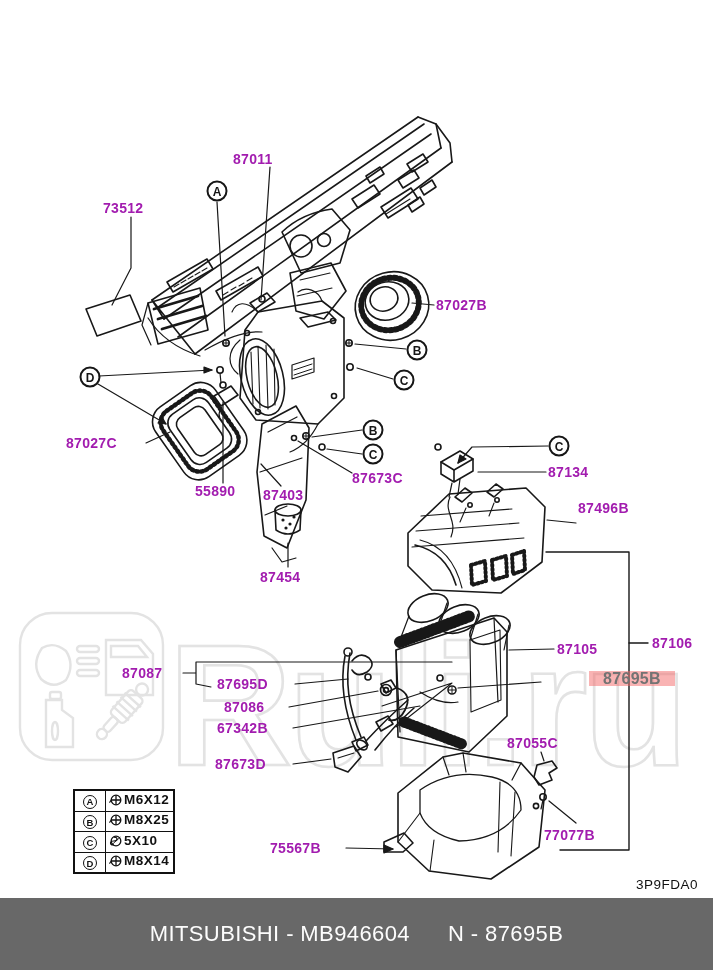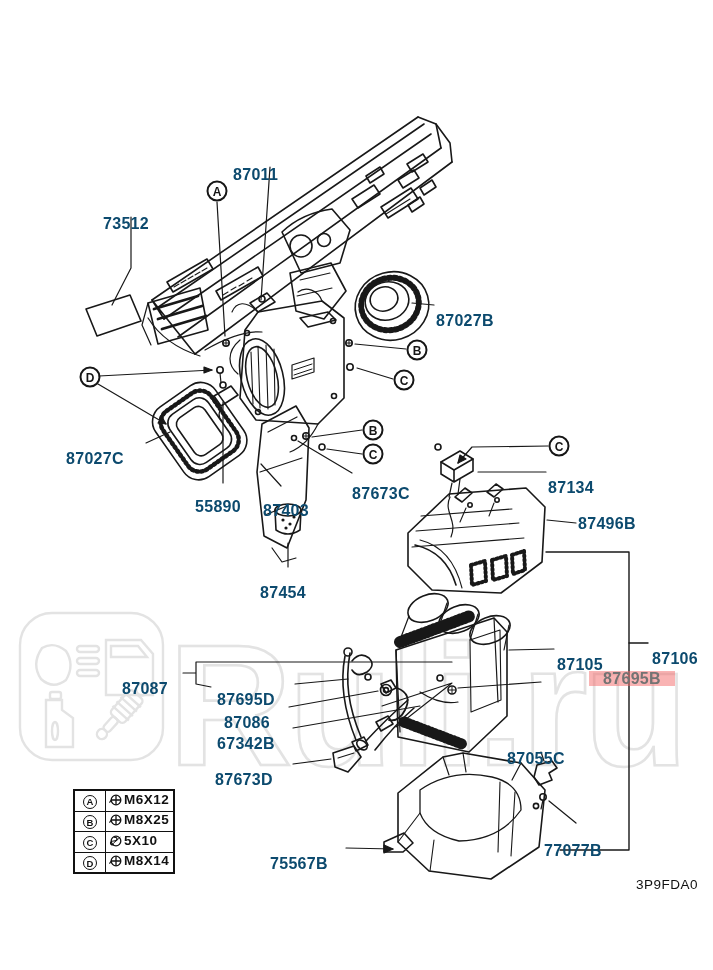--- a/index.html
+++ b/index.html
@@ -1,20 +1,20 @@
 <!DOCTYPE html>
 <html><head>
 <meta charset="utf-8">
 <style>
   html,body{margin:0;padding:0;background:#fff;}
   .stage{position:relative;width:713px;height:970px;background:#ffffff;overflow:hidden;
          font-family:"Liberation Sans",sans-serif;}
   svg.layer{position:absolute;left:0;top:0;width:713px;height:970px;}
-  .plabel{position:absolute;transform:translateY(-50%);font-weight:bold;font-size:16px;
-          letter-spacing:.3px;color:#0c4a6e;white-space:nowrap;line-height:1;z-index:5;margin-top:16px;}
+  .plabel{position:absolute;transform:translateY(-50%);font-weight:bold;font-size:14px;
+          letter-spacing:.3px;color:#a21caf;white-space:nowrap;line-height:1;z-index:5;}
   .callout{position:absolute;width:21px;height:21px;border:2px solid #161616;border-radius:50%;
            display:flex;align-items:center;justify-content:center;font-weight:bold;font-size:12px;
            color:#161616;transform:translate(-50%,-50%);box-sizing:border-box;background:transparent;z-index:5;}
   .highlight{position:absolute;left:541px;top:671px;width:86px;height:15px;
              background:rgba(243,103,103,0.5);display:flex;align-items:center;justify-content:center;
              font-weight:bold;font-size:16px;letter-spacing:.3px;color:#737373;z-index:4;margin-left:48px;}
   .legend{position:absolute;left:73px;top:789px;border-collapse:collapse;z-index:5;
           border:2.6px solid #111;}
   .legend td{border:1.6px solid #111;height:19.5px;padding:0 4px 0 3px;font-weight:bold;
              font-size:13.5px;color:#111;vertical-align:middle;}
@@ -347,14 +347,18 @@
                   <path d="M-5.5,0 H5.5 M0,-5.5 V5.5"></path>
                   <path d="M-7.5,3 l2.5,-3.5" stroke-width="1.2"></path>
                 </g>
               </svg></span><span class="sizecell">M8X14</span></td>
       </tr>
     </tbody>
   </table>
 
   <div class="code">3P9FDA0</div>
 
+  <div class="footer">
+    <span>MITSUBISHI - MB946604</span>
+    <span>N - 87695B</span>
+  </div>
 
 </div>
 
 </body></html>

